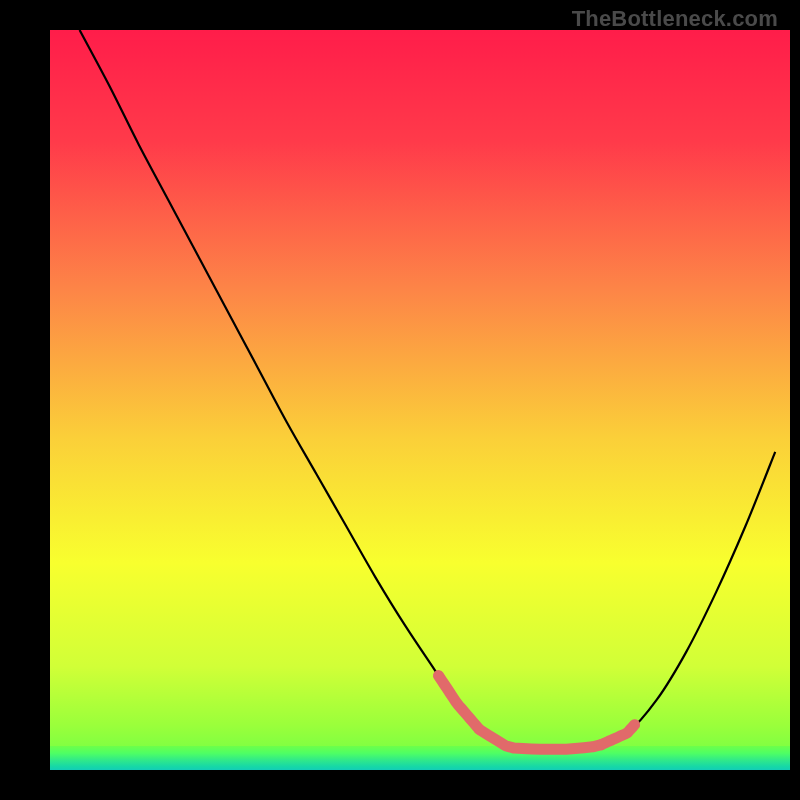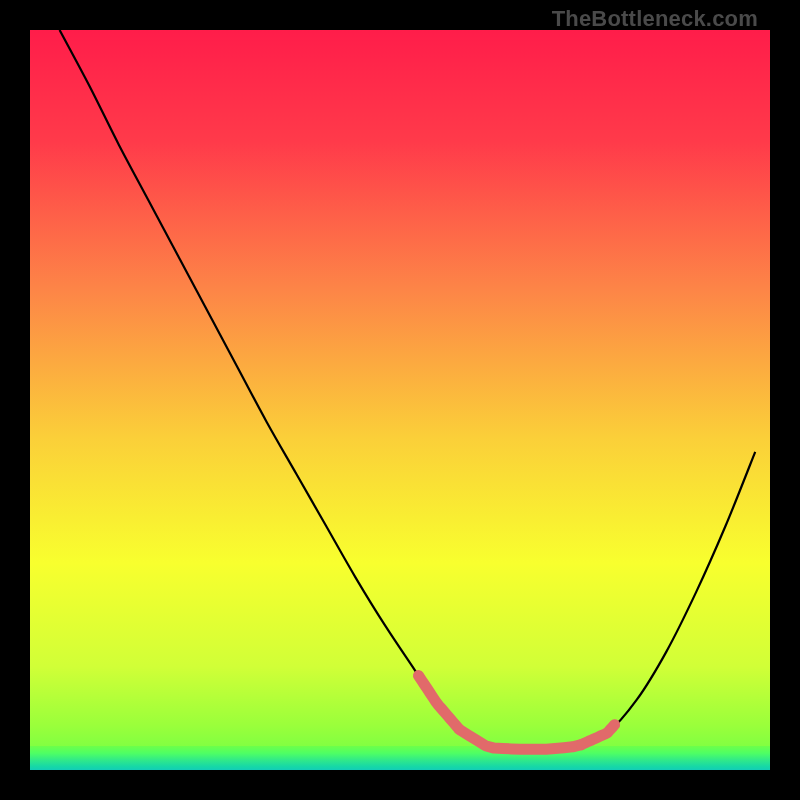--- a/index.html
+++ b/index.html
@@ -2,20 +2,21 @@
 <html><head>
 <meta charset="utf-8">
 <style>
   * { margin: 0; padding: 0; box-sizing: border-box; }
   html, body { width: 800px; height: 800px; overflow: hidden; background: #000; }
   .frame {
     position: relative;
     width: 768px;
     height: 800px;
     background: #000;
+    margin-left: 20px;
   }
   .watermark {
     position: absolute;
     top: 6px;
     right: 10px;
     font-family: Arial, Helvetica, sans-serif;
     font-size: 22px;
     font-weight: 600;
     color: #4a4a4a;
     letter-spacing: 0.2px;

